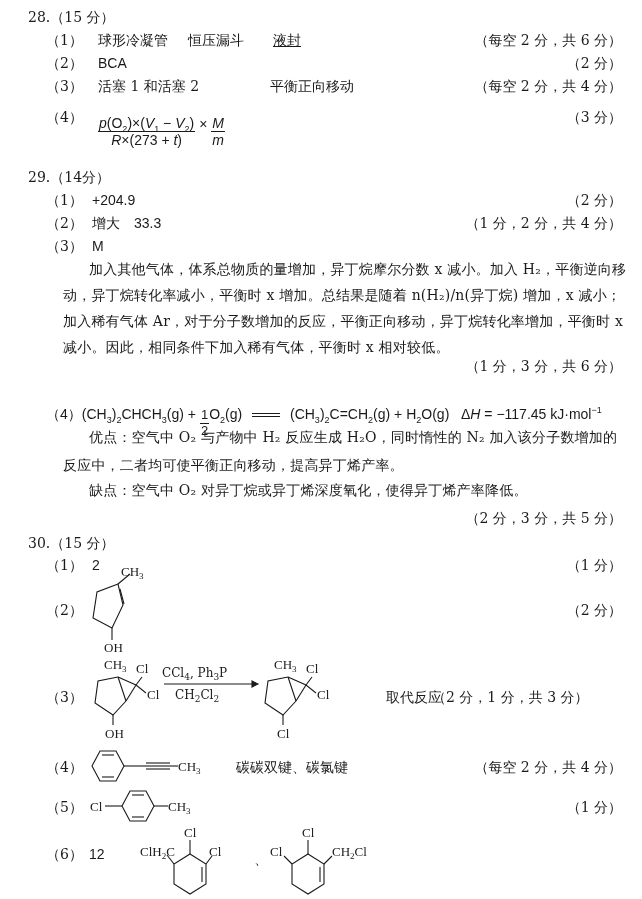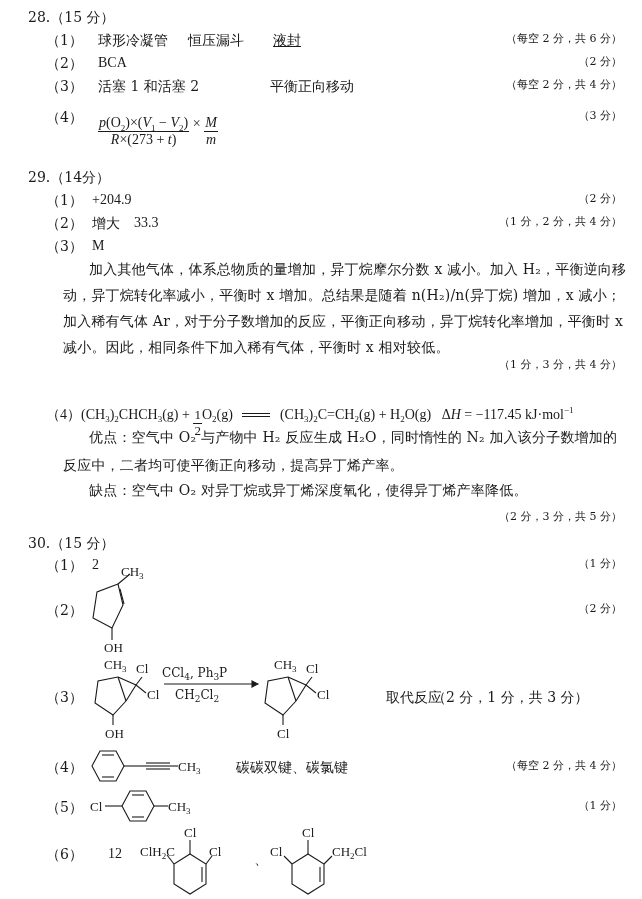--- a/index.html
+++ b/index.html
@@ -3,22 +3,22 @@
 <meta charset="utf-8">
 <style>
   html, body { margin:0; padding:0; background:#ffffff; }
   body {
     width:642px; height:899px; position:relative; overflow:hidden;
     font-family: "DejaVu Serif", "Liberation Serif", serif;
     color:#1a1a1a; font-size:14px;
   }
   .abs { position:absolute; white-space:nowrap; line-height:1; }
   .t { font-size:14px; }
-  .score { position:absolute; right:20px; white-space:nowrap; font-size:11px; line-height:1; }
-  .math { font-family: Liberation Serif, serif; }
+  .score { position:absolute; right:20px; white-space:nowrap; font-size:14px; line-height:1; }
+  .math { font-family: Liberation Sans, sans-serif; }
   .it { font-style:italic; }
   sub, sup { font-size:9px; line-height:0; }
   .frac { display:inline-block; vertical-align:middle; text-align:center;margin-top:16px; }
   .frac > span { display:block; line-height:1.15; }
   .frac .num { border-bottom:1px solid #1a1a1a; padding:0 1px; }
   .para { position:absolute; left:63px; width:568px; font-size:14px; line-height:26px; white-space:normal; letter-spacing:0.2px; }
   svg { position:absolute; overflow:visible; }
   svg text { font-family: "Liberation Serif", "DejaVu Serif", serif; font-size:13px; fill:#1a1a1a; }
   svg line, svg polyline, svg polygon { stroke:#1a1a1a; stroke-width:1.1; fill:none; }
 </style>
@@ -63,21 +63,21 @@
 <div class="score" style="top:193px;">（2 分）</div>
 
 <div class="abs t" style="left:46px;top:216px;">（2）</div>
 <div class="abs t" style="left:92px;top:216px;">增大</div>
 <div class="abs t math" style="left:134px;top:216px;">33.3</div>
 <div class="score" style="top:216px;">（1 分，2 分，共 4 分）</div>
 
 <div class="abs t" style="left:46px;top:239px;">（3）</div>
 <div class="abs t math" style="left:92px;top:239px;">M</div>
 <div class="para" style="top:256px;text-indent:26px;">加入其他气体，体系总物质的量增加，异丁烷摩尔分数 x 减小。加入 H₂，平衡逆向移动，异丁烷转化率减小，平衡时 x 增加。总结果是随着 n(H₂)/n(异丁烷) 增加，x 减小；加入稀有气体 Ar，对于分子数增加的反应，平衡正向移动，异丁烷转化率增加，平衡时 x 减小。因此，相同条件下加入稀有气体，平衡时 x 相对较低。</div>
-<div class="score" style="top:359px;">（1 分，3 分，共 4 分）</div>
+<div class="score" style="top:359px;">（1 分，3 分，共 6 分）</div>
 
 <div class="abs math" style="left:46px;top:392px;font-size:14px;">
   <span>（4）</span>(CH<sub>3</sub>)<sub>2</sub>CHCH<sub>3</sub>(g) +
   <span class="frac" style="font-size:13px;"><span class="num">1</span><span class="den">2</span></span>O<sub>2</sub>(g)
   <span style="display:inline-block;width:28px;border-top:1px solid #1a1a1a;border-bottom:1px solid #1a1a1a;height:2px;vertical-align:middle;margin:0 6px;"></span>
   (CH<sub>3</sub>)<sub>2</sub>C=CH<sub>2</sub>(g) + H<sub>2</sub>O(g)&nbsp;&nbsp;&nbsp;Δ<span class="it">H</span> = −117.45 kJ·mol<sup>−1</sup>
 </div>
 <div class="para" style="top:423px;text-indent:26px;line-height:28px;">优点：空气中 O₂ 与产物中 H₂ 反应生成 H₂O，同时惰性的 N₂ 加入该分子数增加的反应中，二者均可使平衡正向移动，提高异丁烯产率。</div>
 <div class="para" style="top:477px;text-indent:26px;">缺点：空气中 O₂ 对异丁烷或异丁烯深度氧化，使得异丁烯产率降低。</div>
 <div class="score" style="top:511px;">（2 分，3 分，共 5 分）</div>
@@ -157,21 +157,21 @@
   <line x1="15" y1="16" x2="32" y2="16"></line>
   <polygon points="40,1 56,1 64,16 56,31 40,31 32,16"></polygon>
   <line x1="42" y1="5" x2="54" y2="5"></line>
   <line x1="42" y1="27" x2="54" y2="27"></line>
   <line x1="64" y1="16" x2="78" y2="16"></line>
   <text x="78" y="21">CH<tspan font-size="9" dy="3">3</tspan></text>
 </svg>
 <div class="score" style="top:800px;">（1 分）</div>
 
 <div class="abs t" style="left:46px;top:847px;">（6）</div>
-<div class="abs t math" style="left:108px;top:847px;text-align:center;">12</div>
+<div class="abs t math" style="left:89px;top:847px;text-align:center;">12</div>
 <svg style="left:140px;top:826px;" width="120" height="72">
   <polygon points="50,28 66,38 66,58 50,68 34,58 34,38"></polygon>
   <line x1="62" y1="41" x2="62" y2="56"></line>
   <line x1="50" y1="28" x2="50" y2="14"></line>
   <line x1="34" y1="38" x2="27" y2="29"></line>
   <line x1="66" y1="38" x2="72" y2="30"></line>
   <text x="44" y="11">Cl</text>
   <text x="0" y="30">ClH<tspan font-size="9" dy="3">2</tspan><tspan dy="-3">C</tspan></text>
   <text x="69" y="30">Cl</text>
 </svg>

